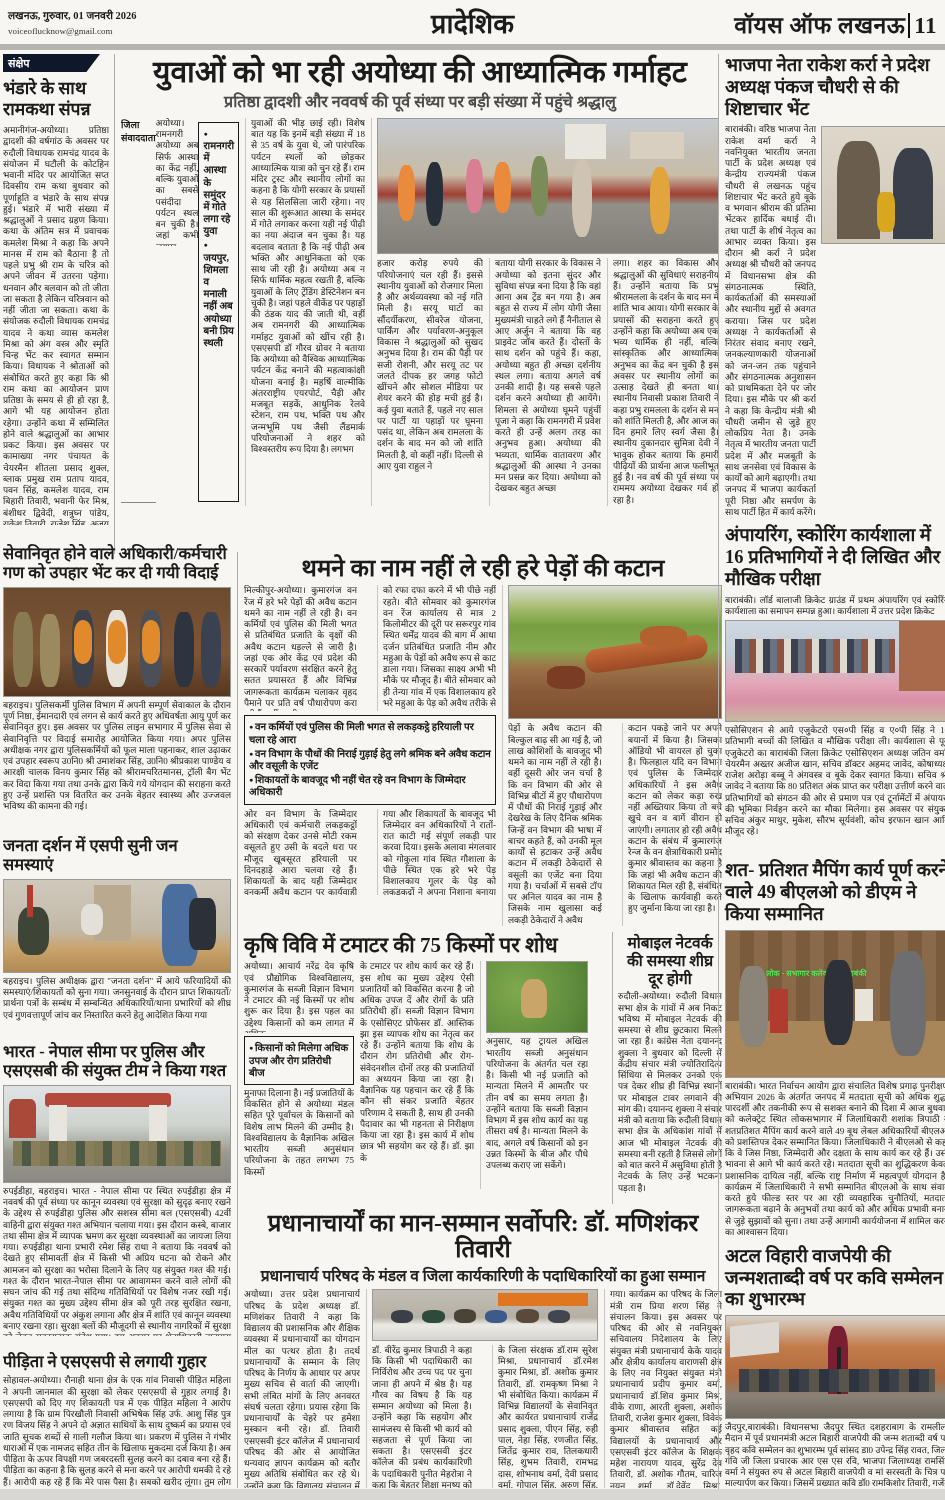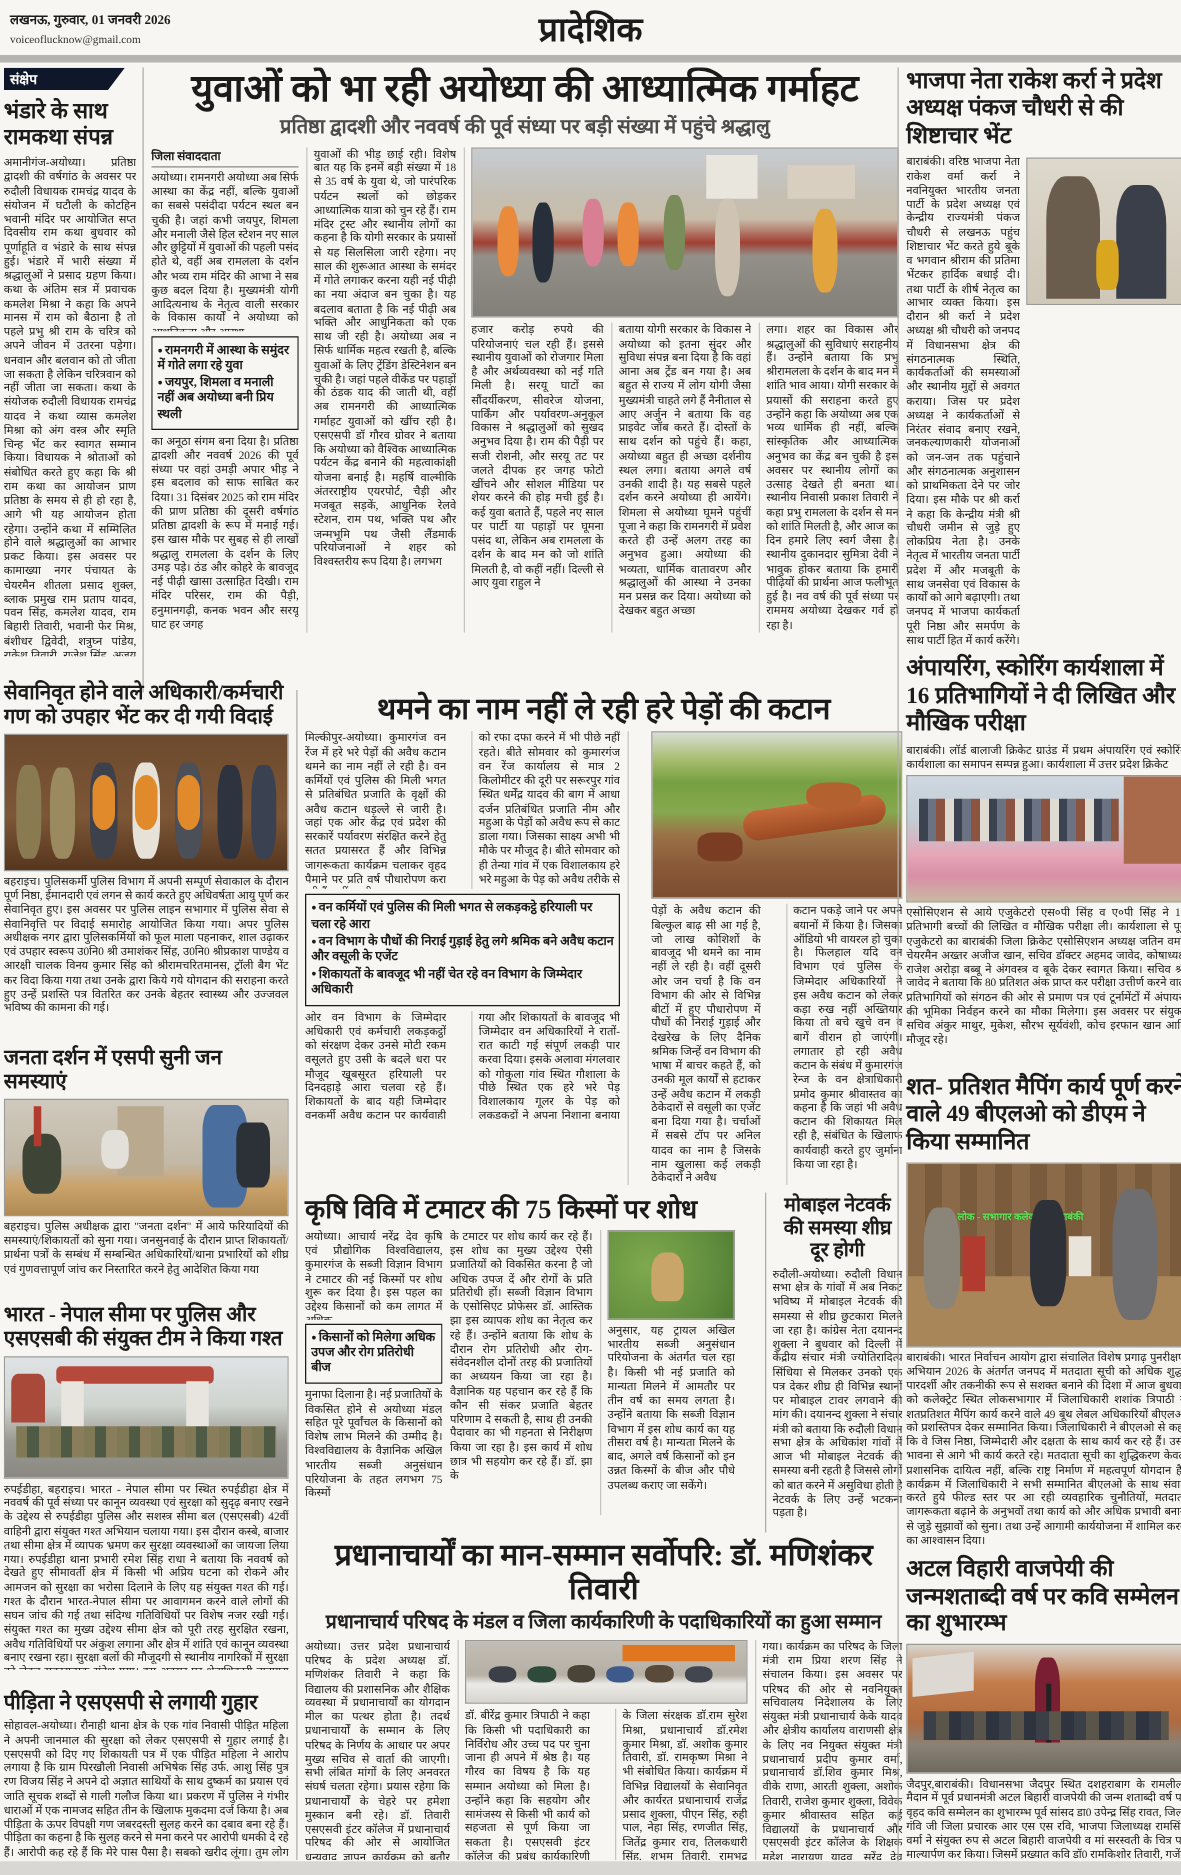--- a/index.html
+++ b/index.html
@@ -35,29 +35,29 @@
   .right{position:absolute;left:718px;top:54px;width:224px;height:1436px;overflow:hidden;}
   
   .tag{width:92px;height:17px;background:#0f172a;color:#fff;font-size:11px;font-weight:bold;
        padding:1px 0 0 5px;clip-path:polygon(0 0,100% 0,86% 100%,0 100%);}
   .h-brief{font-size:17.5px;line-height:1.2;font-weight:bold;margin:6px 0 5px;}
   
   .ph{position:relative;overflow:hidden;background:#b9b6b0;border:1px solid #9a9a96;}
   .fg{position:absolute;}
   
   .m-body{display:flex;gap:6px;height:388px;}
-  .m-c1{width:118px;display:flex;flex-direction:column;overflow:hidden;justify-content:center;}
+  .m-c1{width:118px;display:flex;flex-direction:row;overflow:hidden;justify-content:center;}
   .m-c2{width:114px;overflow:hidden;border-left:1px solid #c6c5c1;padding-left:5px;}
   .m-rt{flex:1;display:flex;flex-direction:column;border-left:1px solid #c6c5c1;padding-left:5px;}
   .m-under{display:flex;gap:6px;flex:1;margin-top:4px;}
   .m-under .c{flex:1;}
   
   .k-body{display:flex;gap:6px;}
   .k-left{width:252px;}
-  .k-rt{flex:1;display:flex;flex-direction:column;border-left:1px solid #c6c5c1;padding-left:18px;}
+  .k-rt{flex:1;display:flex;flex-direction:column;border-left:1px solid #c6c5c1;padding-left:5px;}
   .k-row{display:flex;gap:20px;}
   .k-row .c{flex:1;}
   
   .row2{display:flex;gap:24px;margin-top:6px;height:272px;}
   .krishi{width:344px;}
   .kr-body{display:flex;gap:6px;height:228px;}
   .mobile{flex:1;border-left:1px solid #aeadaa;padding-left:5px;}
   .h-mob{font-size:15.5px;line-height:1.15;font-weight:bold;text-align:center;margin:2px 0 4px;}
   
   .pradhan{margin-top:6px;}
@@ -72,20 +72,21 @@
         text-align:center;line-height:1.3;text-shadow:0 0 2px #00330044;}
 </style>
 </head>
 <body>
 
 <div class="page">
 
   <div class="hdr-date">लखनऊ, गुरुवार, 01 जनवरी 2026</div>
   <div class="hdr-email">voiceoflucknow@gmail.com</div>
   <div class="hdr-section">प्रादेशिक</div>
+  <div class="hdr-mast"><span>वॉयस ऑफ लखनऊ</span><span class="hdr-page">11</span></div>
   <div class="hdr-rule"></div>
 
   <div class="brief">
     <div class="tag">संक्षेप</div>
     <div class="h-brief">भंडारे के साथ रामकथा संपन्न</div>
     <div class="b" style="height:400px">अमानीगंज-अयोध्या। प्रतिष्ठा द्वादशी की वर्षगांठ के अवसर पर रुदौली विधायक रामचंद्र यादव के संयोजन में घटौली के कोटहिन भवानी मंदिर पर आयोजित सप्त दिवसीय राम कथा बुधवार को पूर्णाहूति व भंडारे के साथ संपन्न हुई। भंडारे में भारी संख्या में श्रद्धालुओं ने प्रसाद ग्रहण किया। कथा के अंतिम सत्र में प्रवाचक कमलेश मिश्रा ने कहा कि अपने मानस में राम को बैठाना है तो पहले प्रभु श्री राम के चरित्र को अपने जीवन में उतरना पड़ेगा। धनवान और बलवान को तो जीता जा सकता है लेकिन चरित्रवान को नहीं जीता जा सकता। कथा के संयोजक रुदौली विधायक रामचंद्र यादव ने कथा व्यास कमलेश मिश्रा को अंग वस्त्र और स्मृति चिन्ह भेंट कर स्वागत सम्मान किया। विधायक ने श्रोताओं को संबोधित करते हुए कहा कि श्री राम कथा का आयोजन प्राण प्रतिष्ठा के समय से ही हो रहा है, आगे भी यह आयोजन होता रहेगा। उन्होंने कथा में सम्मिलित होने वाले श्रद्धालुओं का आभार प्रकट किया। इस अवसर पर कामाख्या नगर पंचायत के चेयरमैन शीतला प्रसाद शुक्ल, ब्लाक प्रमुख राम प्रताप यादव, पवन सिंह, कमलेश यादव, राम बिहारी तिवारी, भवानी फेर मिश्र, बंशीधर द्विवेदी, शत्रुघ्न पांडेय, राकेश तिवारी, राजेश सिंह, अजय सिंह, जय हिन्द सिंह, विनोद पांडेय, आलोक चन्द्र यादव, परमानंद यादव, राम शरण वर्मा आदि उपस्थित रहे।</div>
   </div>
 
   <div class="main vline-l">
     <div class="h-big">युवाओं को भा रही अयोध्या की आध्यात्मिक गर्माहट</div>

